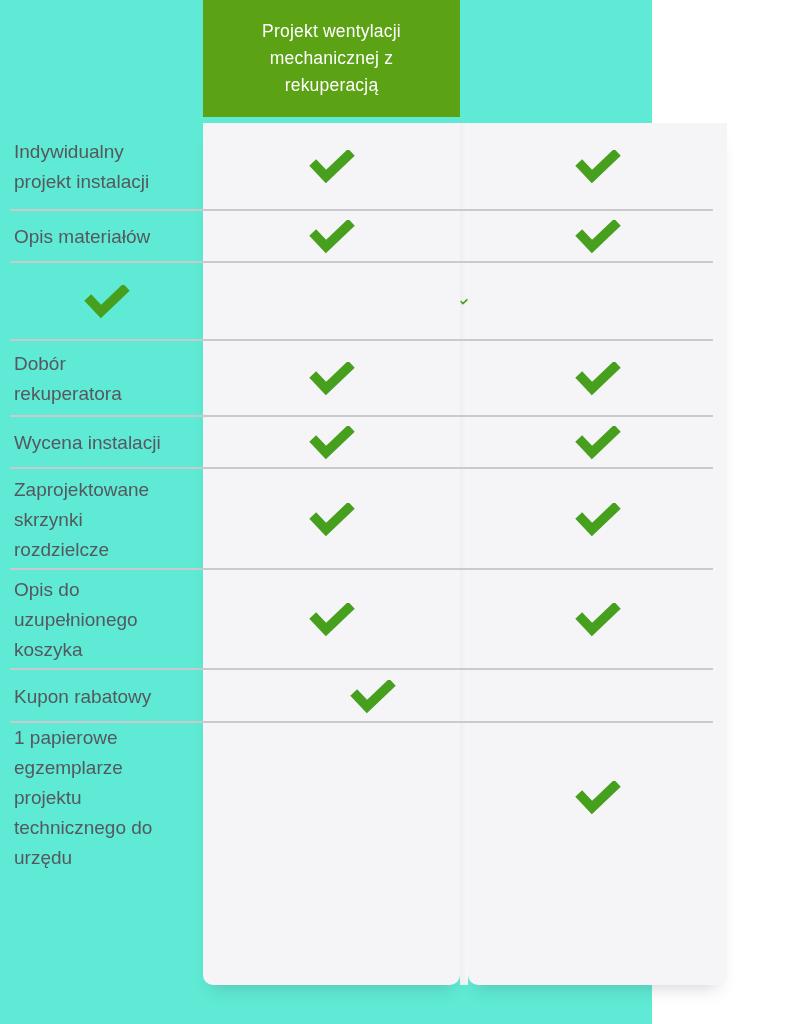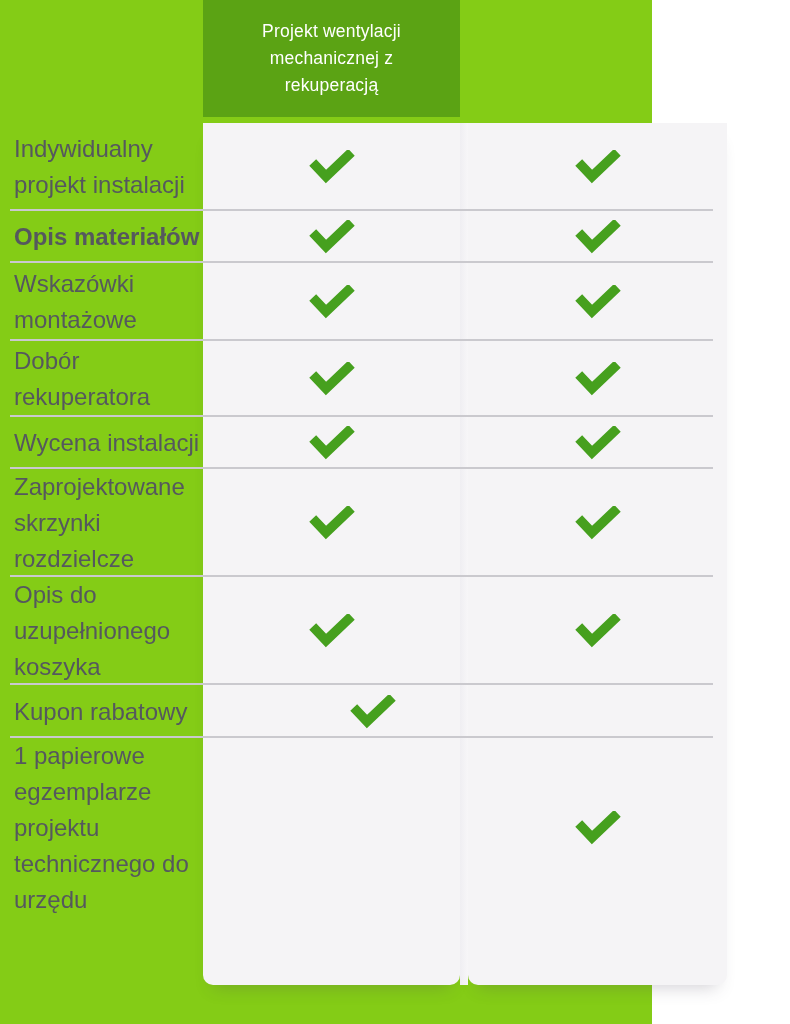--- a/index.html
+++ b/index.html
@@ -2,21 +2,21 @@
 <html style="--header-green: #5ba314; --check-green: #46a01e; --body-bg: #f5f4f6; --divider: #cac9ce; --label-text: #55585e; --header-text: #ffffff;"><head>
 <meta charset="utf-8">
 <style>
   html, body { margin: 0; padding: 0; }
   body {
     width: 790px; height: 1024px;
     background: #ffffff;
     font-family: "Liberation Sans", sans-serif;
     overflow: hidden;
   }
-  .stage { position: relative; width: 652px; height: 1024px; background: #84cc16; }
+  .stage { position: relative; width: 652px; height: 1024px; background: #5eead4; }
 
   
   .hdr {
     position: absolute; top: 0; height: 117px;
     background: var(--header-green, #5ba314);
     color: var(--header-text, #ffffff);
     display: flex; align-items: center; justify-content: center;
     text-align: center;
     font-size: 17.5px; line-height: 27px; letter-spacing: .2px;
     white-space: pre;
@@ -50,21 +50,21 @@
     content: "";
     position: absolute; left: 0; bottom: 0;
     width: 703px; height: 2px;
     background: var(--divider, #cac9ce);
   }
   .row:last-child::after { display: none; }
 
   .label {
     padding-left: 4px;
     color: var(--label-text, #55585e);
-    font-size: 24px; line-height: 36px;
+    font-size: 19px; line-height: 30px;
     white-space: pre;
     z-index: 2;
   }
   .check-cell {
     display: flex; align-items: center; justify-content: center;
     color: var(--check-green, #46a01e);
   }
   .check-cell.off svg { visibility: hidden; }
   .check-cell svg { display: block; }
 </style>
@@ -92,38 +92,36 @@
         </svg>
       </div>
       <div></div>
       <div class="check-cell">
         <svg width="46" height="34" viewBox="0 0 46 34" aria-hidden="true">
           <path d="M7 16 L17 26.5 L39 5.5" fill="none" stroke="currentColor" stroke-width="9.5" stroke-linecap="square" stroke-linejoin="miter"></path>
         </svg>
       </div>
     </div>
 
-    <div class="row" style="min-height: 52px; font-weight: bold;">
+    <div class="row" style="min-height: 52px;">
       <div class="label">Opis materiałów</div>
       <div class="check-cell">
         <svg width="46" height="34" viewBox="0 0 46 34" aria-hidden="true">
           <path d="M7 16 L17 26.5 L39 5.5" fill="none" stroke="currentColor" stroke-width="9.5" stroke-linecap="square" stroke-linejoin="miter"></path>
         </svg>
       </div>
       <div></div>
       <div class="check-cell">
         <svg width="46" height="34" viewBox="0 0 46 34" aria-hidden="true">
           <path d="M7 16 L17 26.5 L39 5.5" fill="none" stroke="currentColor" stroke-width="9.5" stroke-linecap="square" stroke-linejoin="miter"></path>
         </svg>
       </div>
     </div>
 
     <div class="row" style="min-height: 78px;">
-      <div class="label">Wskazówki
-montażowe</div>
       <div class="check-cell">
         <svg width="46" height="34" viewBox="0 0 46 34" aria-hidden="true">
           <path d="M7 16 L17 26.5 L39 5.5" fill="none" stroke="currentColor" stroke-width="9.5" stroke-linecap="square" stroke-linejoin="miter"></path>
         </svg>
       </div>
       <div></div>
       <div class="check-cell">
         <svg width="46" height="34" viewBox="0 0 46 34" aria-hidden="true">
           <path d="M7 16 L17 26.5 L39 5.5" fill="none" stroke="currentColor" stroke-width="9.5" stroke-linecap="square" stroke-linejoin="miter"></path>
         </svg>

